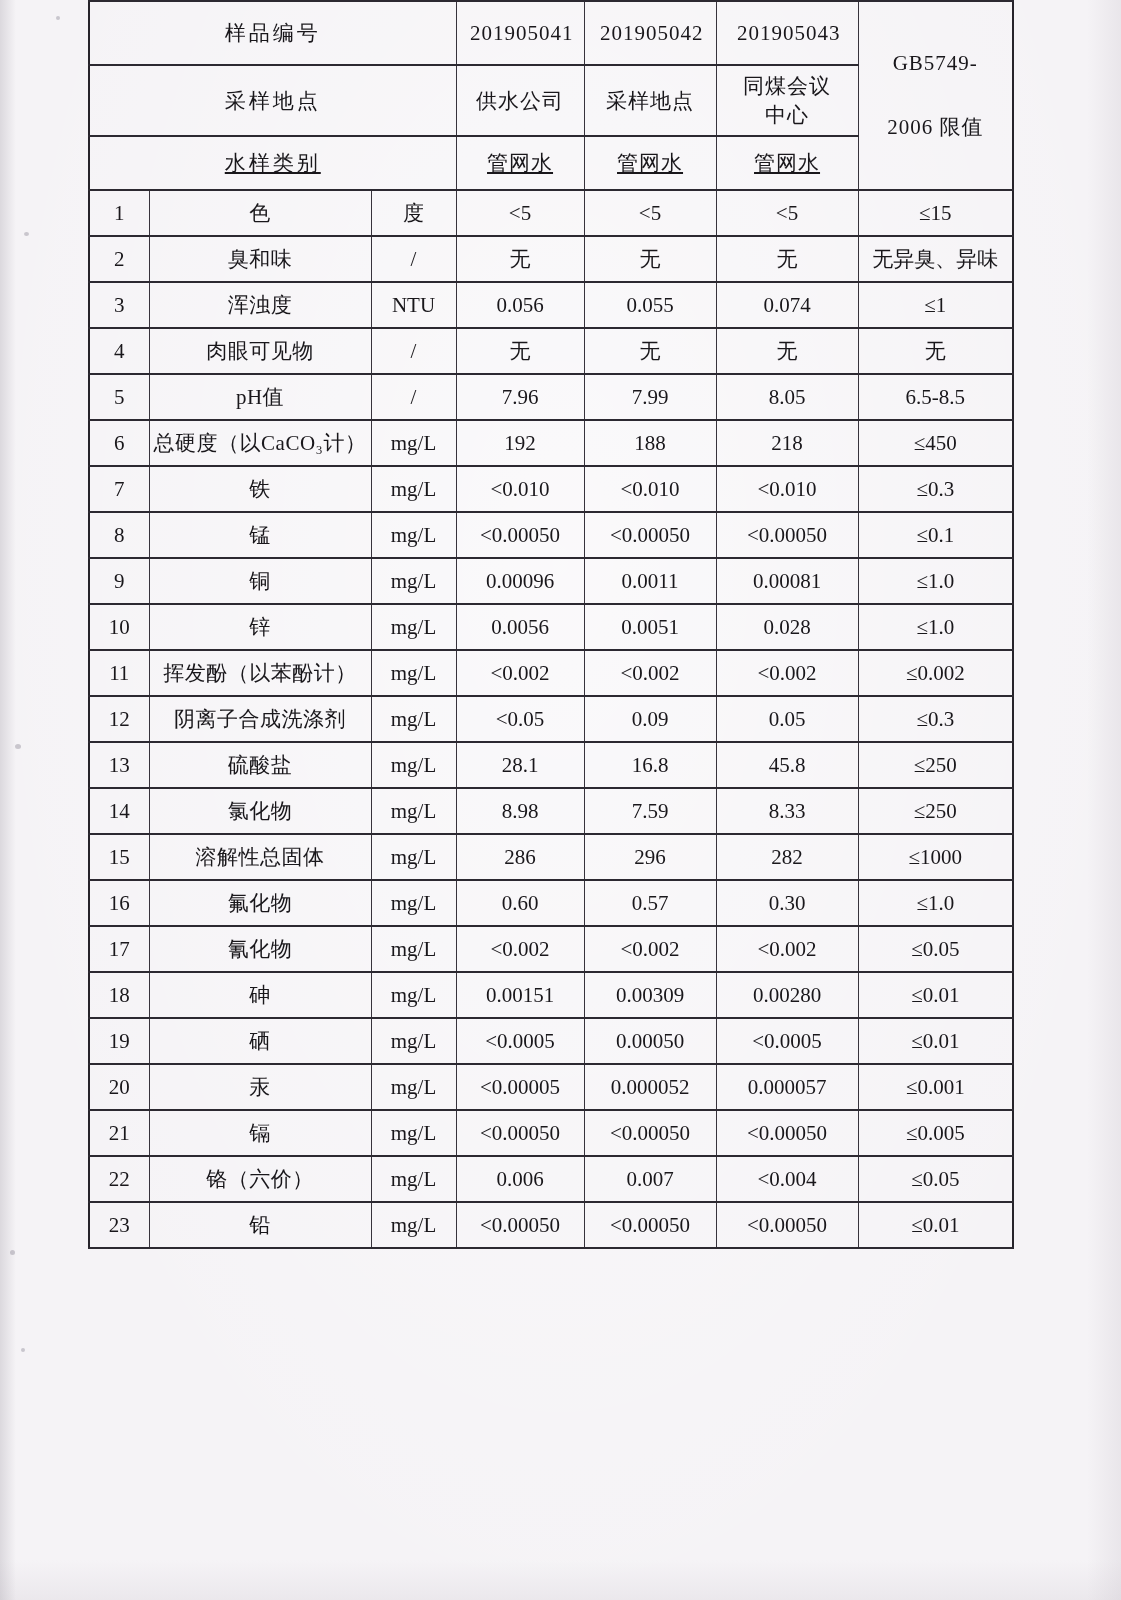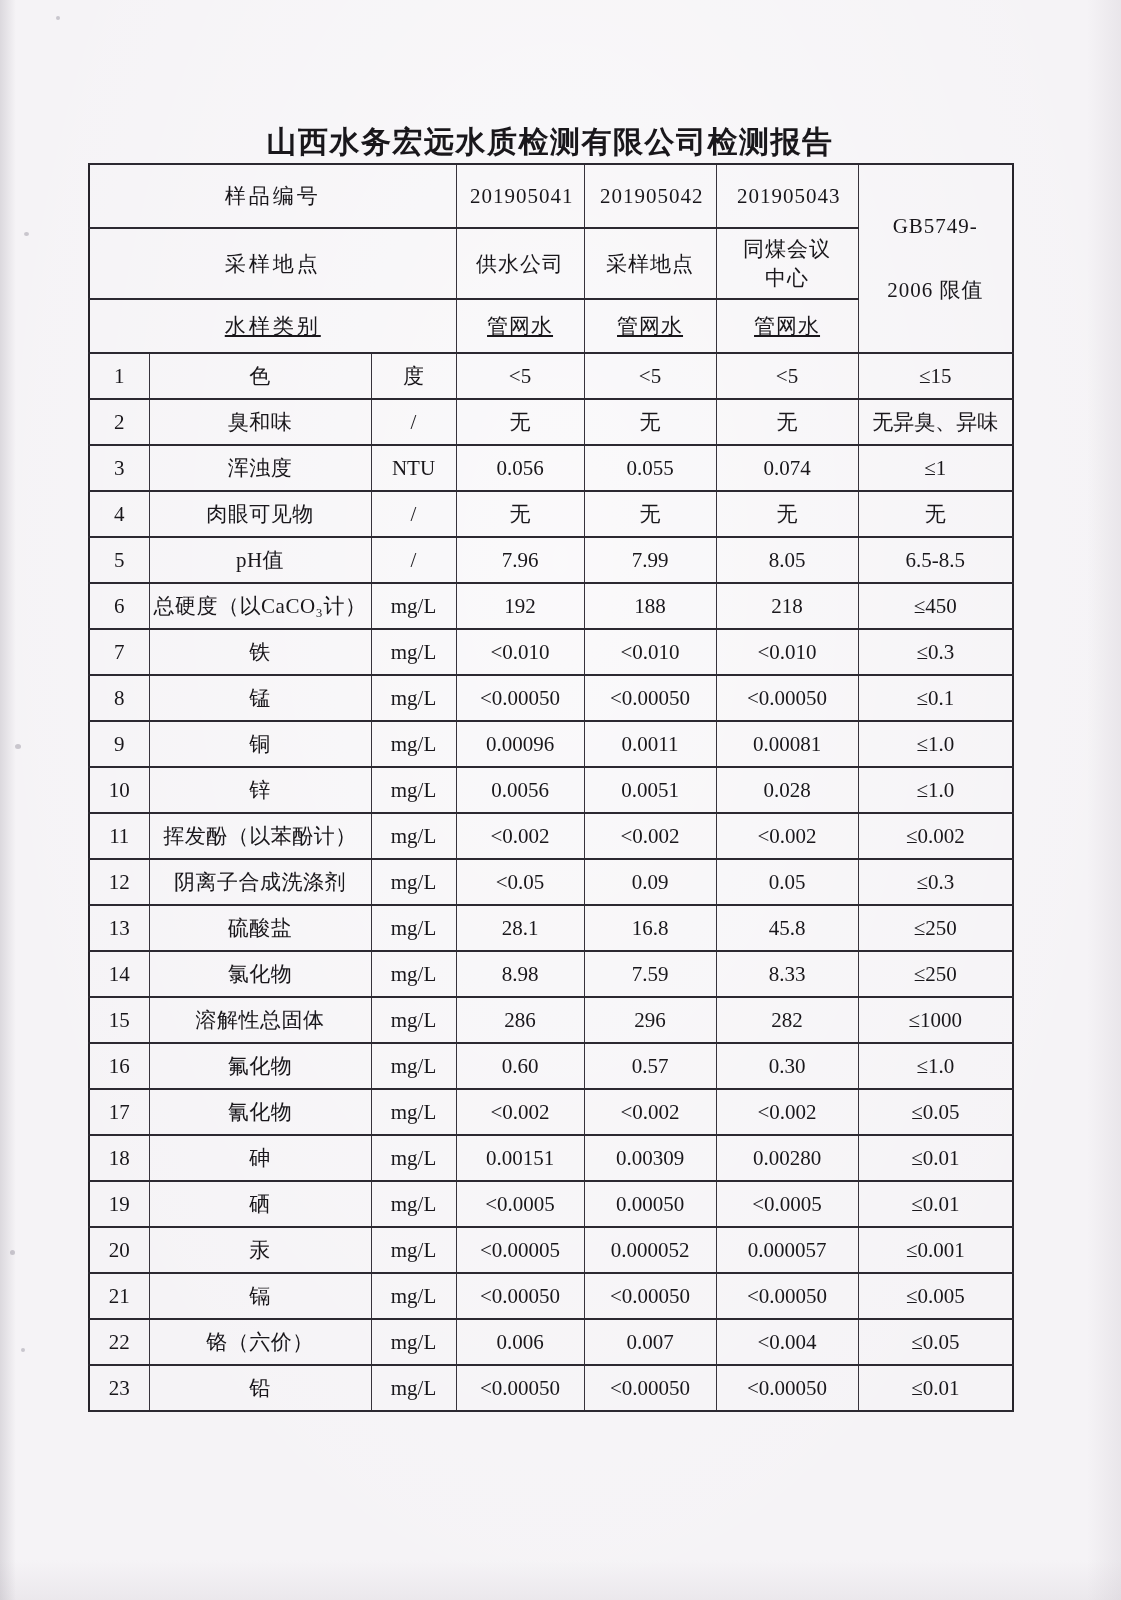--- a/index.html
+++ b/index.html
@@ -77,21 +77,20 @@
 </head>
 <body>
 
 <div class="speck" style="left:56px; top:16px; width:4px; height:4px;"></div>
 <div class="speck" style="left:24px; top:232px; width:5px; height:4px;"></div>
 <div class="speck" style="left:15px; top:744px; width:6px; height:5px;"></div>
 <div class="speck" style="left:10px; top:1250px; width:5px; height:5px;"></div>
 <div class="speck" style="left:21px; top:1348px; width:4px; height:4px;"></div>
 
 <div class="content">
-  <div class="title">山西水务宏远水质检测有限公司检测报告</div>
 
 
   <table class="report">
     <colgroup>
       <col style="width:60px">
       <col style="width:222px">
       <col style="width:85px">
       <col style="width:128px">
       <col style="width:132px">
       <col style="width:142px">

